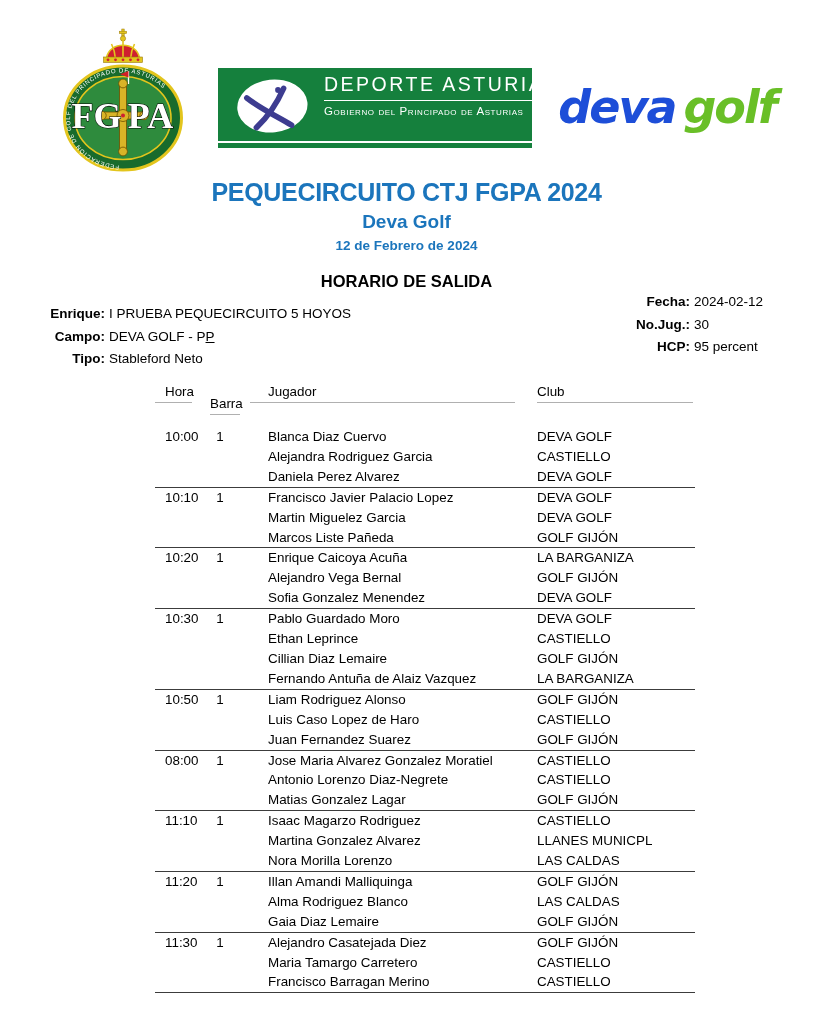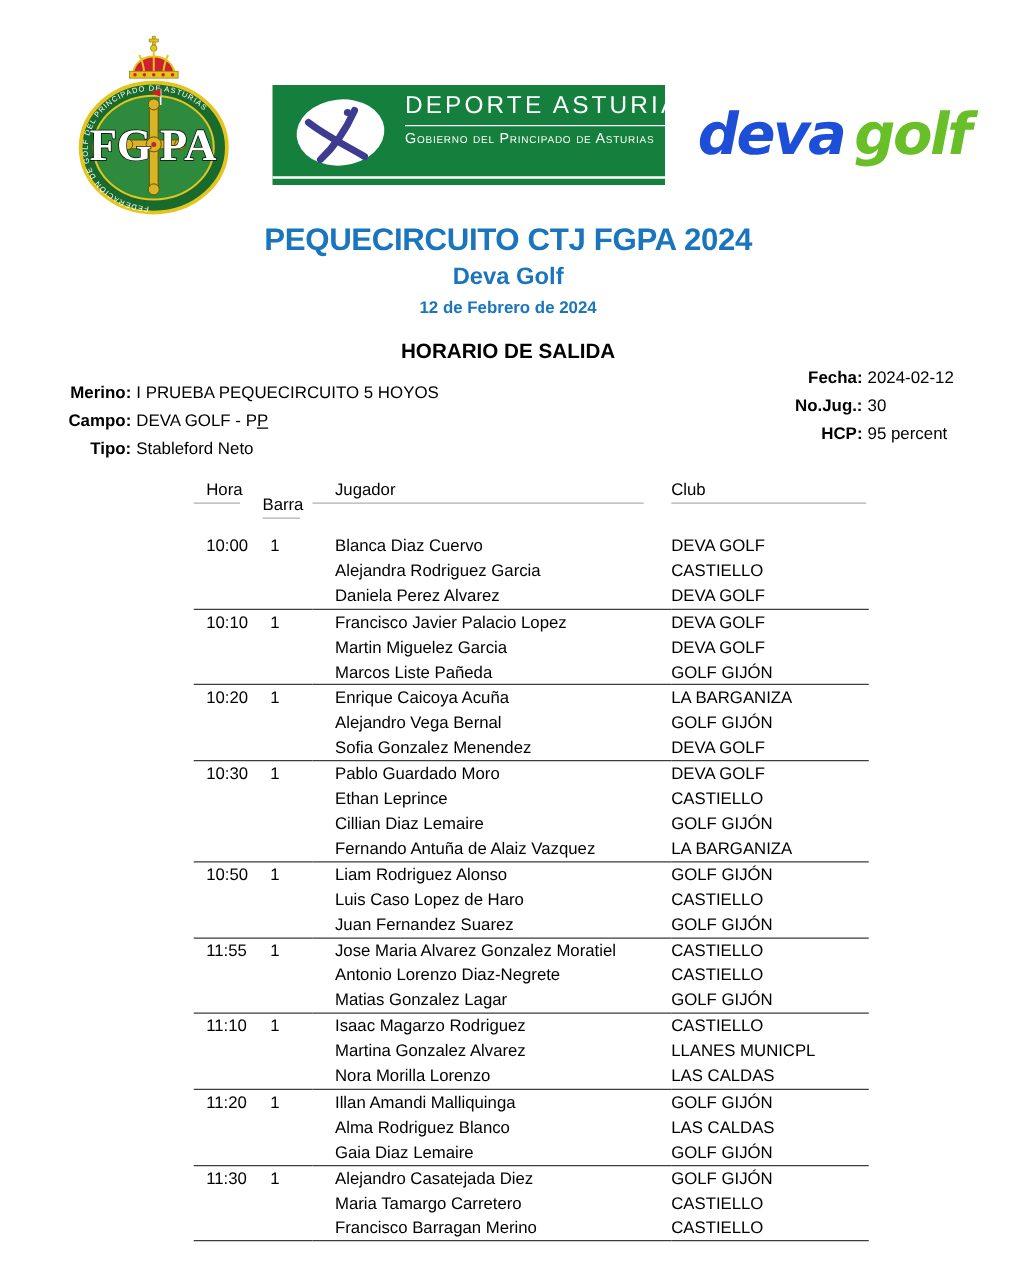--- a/index.html
+++ b/index.html
@@ -132,21 +132,21 @@
     <span class="deva-word2">golf</span>
   </div>
 
   <div class="title-main">PEQUECIRCUITO CTJ FGPA 2024</div>
   <div class="title-venue">Deva Golf</div>
   <div class="title-date">12 de Febrero de 2024</div>
   <div class="section-title">HORARIO DE SALIDA</div>
 
   <div class="meta-left">
     <div class="meta-row">
-      <span class="lbl">Merino:</span>
+      <span class="lbl">Enrique:</span>
       <span class="val">I PRUEBA PEQUECIRCUITO 5 HOYOS</span>
     </div>
     <div class="meta-row">
       <span class="lbl">Campo:</span>
       <span class="val"><span>DEVA GOLF - P</span><span class="u">P</span></span>
     </div>
     <div class="meta-row">
       <span class="lbl">Tipo:</span>
       <span class="val">Stableford Neto</span>
     </div>
@@ -281,21 +281,21 @@
           <td>Luis Caso Lopez de Haro</td>
           <td>CASTIELLO</td>
         </tr>
         <tr>
           <td></td>
           <td></td>
           <td>Juan Fernandez Suarez</td>
           <td>GOLF GIJÓN</td>
         </tr>
         <tr class="group-start">
-          <td>11:55</td>
+          <td>08:00</td>
           <td>1</td>
           <td>Jose Maria Alvarez Gonzalez Moratiel</td>
           <td>CASTIELLO</td>
         </tr>
         <tr>
           <td></td>
           <td></td>
           <td>Antonio Lorenzo Diaz-Negrete</td>
           <td>CASTIELLO</td>
         </tr>

